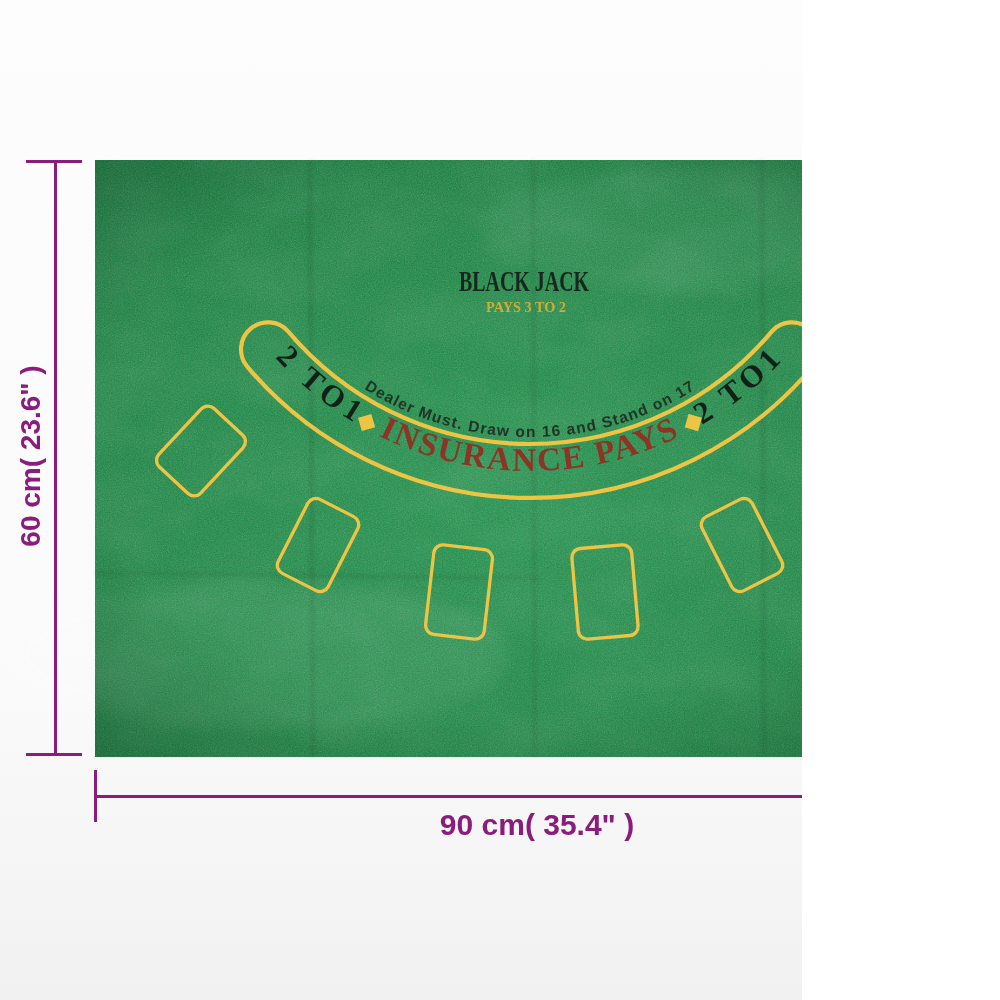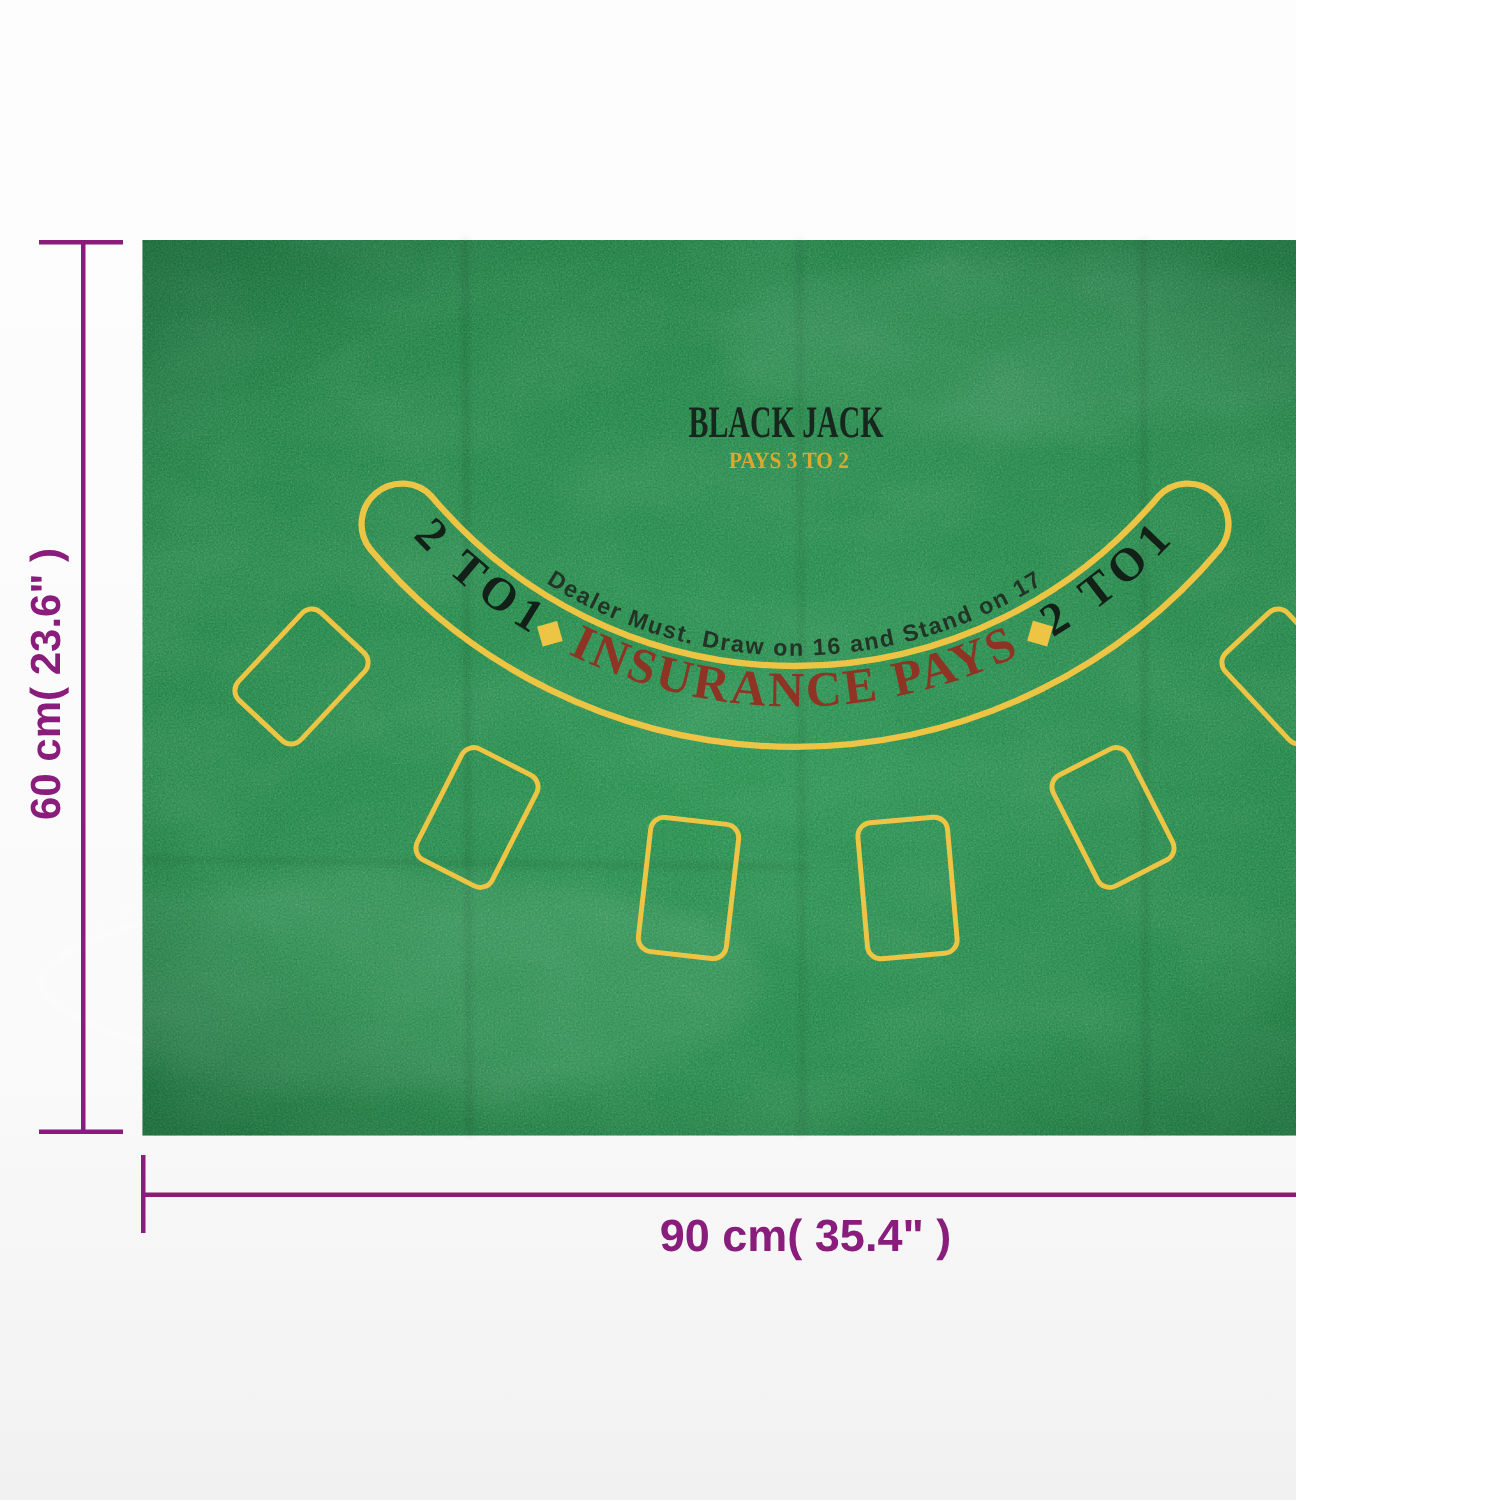--- a/index.html
+++ b/index.html
@@ -1,17 +1,17 @@
 <!DOCTYPE html>
 <html><head>
 <meta charset="utf-8">
 <style>
   html,body{margin:0;padding:0;}
   .stage{
-    position:relative;width:864px;height:1000px;overflow:hidden;
+    position:relative;width:802px;height:1000px;overflow:hidden;
     background:linear-gradient(180deg,#fdfdfd 0%,#fafafa 70%,#f1f1f1 100%);
     font-family:"Liberation Sans",sans-serif;
   }
   .stage svg{position:absolute;left:0;top:0;}
   .dim{position:absolute;background:#8a1c7c;}
   .dim-label{
     position:absolute;color:#8a1c7c;font-weight:bold;text-align:center;
     font-family:"Liberation Sans",sans-serif;white-space:nowrap;
   }
   .dim-label.vertical{transform:rotate(-90deg);}

